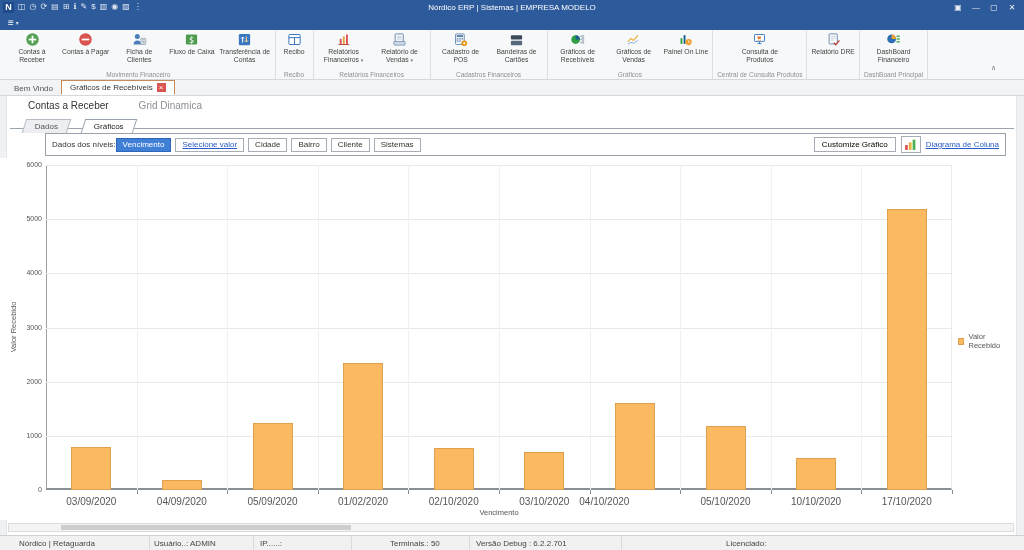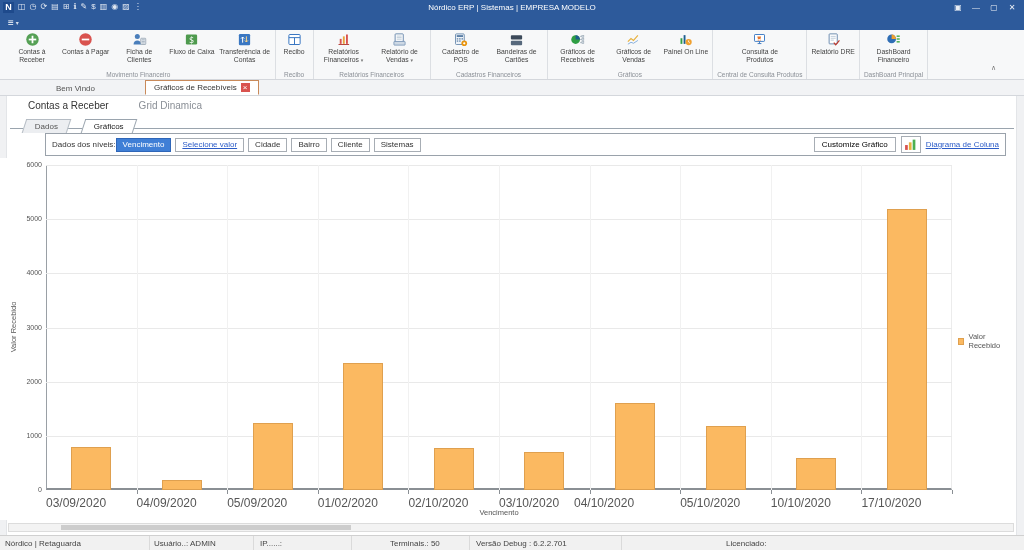--- a/index.html
+++ b/index.html
@@ -29,21 +29,21 @@
   .rrow{display:flex;flex:1;align-items:stretch;justify-content:center;}
   .rbtn{display:flex;flex-direction:column;align-items:center;padding:1px 2px 0 2px;min-width:33px;max-width:56px;cursor:pointer;}
   .rbtn svg{flex:0 0 auto;}
   .rlabel{font-size:6.8px;line-height:1.12;text-align:center;color:#444;margin-top:1px;}
   .caret{font-size:5px;color:#777;}
   .rglabel{font-size:6.5px;color:#8a8f96;text-align:center;height:9px;line-height:9px;white-space:nowrap;padding:0 2px;}
   .rib-collapse{position:absolute;right:28px;bottom:6px;font-size:7px;color:#777;cursor:pointer;}
   
   .doctabs{position:absolute;left:0;top:80px;width:100%;height:16px;background:#f2f3f5;
     border-bottom:1px solid #d4d7dc;display:flex;align-items:flex-end;padding-left:6px;}
-  .dtab{font-size:8px;color:#555;padding:2px 8px;display:flex;align-items:center;gap:4px;cursor:pointer;margin-left:42px;}
+  .dtab{font-size:8px;color:#555;padding:2px 8px;display:flex;align-items:center;gap:4px;cursor:pointer;}
   .dtab.active{background:#fff;border:1px solid #c98a5a;border-bottom-color:#fff;color:#333;height:15px;}
   .dclose{background:#d9534f;color:#fff;width:9px;height:9px;font-size:8px;line-height:9px;text-align:center;
     display:inline-block;cursor:pointer;}
   
   .content{position:absolute;left:0;top:96px;width:100%;height:439px;background:#fff;}
   .gutter-l{position:absolute;left:0;top:0;bottom:0;width:7px;background:#f0f1f3;border-right:1px solid #e3e5e8;}
   .gutter-r{position:absolute;right:0;top:0;bottom:0;width:8px;background:#f0f1f3;border-left:1px solid #e3e5e8;}
   .viewtabs{position:absolute;left:28px;top:2px;height:15px;display:flex;gap:30px;align-items:center;}
   .vtab{font-size:10px;color:#8a8f96;cursor:pointer;}
   .vtab.active{color:#333;}
@@ -64,21 +64,21 @@
   .fright{margin-left:auto;display:flex;align-items:center;gap:5px;}
   .btn{font-size:8px;border:1px solid #a7adb4;background:#fff;padding:2px 7px;cursor:pointer;}
   .icbtn{border:1px solid #a7adb4;background:#fff;width:20px;height:17px;display:flex;align-items:center;justify-content:center;cursor:pointer;}
   a.link{font-size:8px;color:#2b5bc7;text-decoration:underline;cursor:pointer;}
   
   #chart{position:absolute;left:0;right:10px;top:62px;height:362px;background:#fff;}
   .plot{position:absolute;border-left:1px solid #9aa0a6;border-bottom:2px solid #8a8f94;border-right:1px solid #ececec;}
   .gl{position:absolute;height:1px;background:#e9e9e9;}
   .vgl{position:absolute;width:1px;background:#f1f1f1;}
   .yt{position:absolute;width:32px;text-align:right;font-size:7px;color:#555;}
-  .xt{position:absolute;font-size:12px;color:#555;}
+  .xt{position:absolute;text-align:center;font-size:10px;color:#555;}
   .xtick{position:absolute;width:1px;height:4px;background:#8a8f94;}
   .bar{position:absolute;background:#fbb961;border:1px solid #dfa04f;}
   .ylabel{position:absolute;left:13px;top:169px;transform:translate(-50%,-50%) rotate(-90deg);
     font-size:7.5px;color:#555;white-space:nowrap;}
   .xlabel{position:absolute;left:499px;top:350px;transform:translateX(-50%);font-size:7.5px;color:#555;}
   .legend{position:absolute;left:958px;top:174px;display:flex;align-items:center;gap:4px;}
   .lswatch{width:7px;height:7px;background:#fbb961;border:1px solid #dfa04f;}
   .ltext{font-size:7.5px;color:#555;}
   
   .hscroll{position:absolute;left:8px;right:10px;top:427px;height:9px;background:#f3f3f3;border:1px solid #dcdcdc;}
@@ -392,39 +392,39 @@
         <div class="bar" style="left: 343.1px; top: 204.7px; width: 40px; height: 127.3px;"></div>
         <div class="xt" style="left: 317.8px; top: 338px; width: 90.6px;">01/02/2020</div>
         <div class="xtick" style="left: 408.4px; top: 332px;"></div>
         <div class="bar" style="left: 433.7px; top: 290.3px; width: 40px; height: 41.7px;"></div>
         <div class="xt" style="left: 408.4px; top: 338px; width: 90.6px;">02/10/2020</div>
         <div class="xtick" style="left: 499px; top: 332px;"></div>
         <div class="bar" style="left: 524.3px; top: 294.1px; width: 40px; height: 37.9px;"></div>
         <div class="xt" style="left: 499px; top: 338px; width: 90.6px;">03/10/2020</div>
         <div class="xtick" style="left: 589.6px; top: 332px;"></div>
         <div class="bar" style="left: 614.9px; top: 245.3px; width: 40px; height: 86.7px;"></div>
-        <div class="xt" style="left: 574px; top: 338px; width: 90.6px;">04/10/2020</div>
+        <div class="xt" style="left: 559px; top: 338px; width: 90.6px;">04/10/2020</div>
         <div class="xtick" style="left: 680.2px; top: 332px;"></div>
         <div class="bar" style="left: 705.5px; top: 267.5px; width: 40px; height: 64.5px;"></div>
         <div class="xt" style="left: 680.2px; top: 338px; width: 90.6px;">05/10/2020</div>
         <div class="xtick" style="left: 770.8px; top: 332px;"></div>
         <div class="bar" style="left: 796.1px; top: 300px; width: 40px; height: 32px;"></div>
         <div class="xt" style="left: 770.8px; top: 338px; width: 90.6px;">10/10/2020</div>
         <div class="xtick" style="left: 861.4px; top: 332px;"></div>
         <div class="bar" style="left: 886.7px; top: 50.9px; width: 40px; height: 281.1px;"></div>
         <div class="xt" style="left: 861.4px; top: 338px; width: 90.6px;">17/10/2020</div>
         <div class="xtick" style="left: 952px; top: 332px;"></div>
       </div>
 
     <div class="hscroll">
       <div class="hthumb"></div>
     </div>
   </div>
 
   <div class="statusbar" id="statusbar">
-      <div class="scell" style="padding-left: 5px; width: 150px;">Nórdico | Retaguarda</div>
+      <div class="scell" style="padding-left: 19px; width: 150px;">Nórdico | Retaguarda</div>
       <div class="scell" style="padding-left: 4px; width: 104px;">Usuário..: ADMIN</div>
       <div class="scell" style="padding-left: 6px; width: 98px;">IP......:</div>
       <div class="scell" style="padding-left: 38px; width: 118px;">Terminais.: 50</div>
       <div class="scell" style="padding-left: 6px; width: 152px;">Versão Debug : 6.2.2.701</div>
       <div class="scell" style="padding-left: 104px; flex: 1 1 0%; border-right: none;">Licenciado:</div>
     </div>
 </div>
 
 </body></html>

